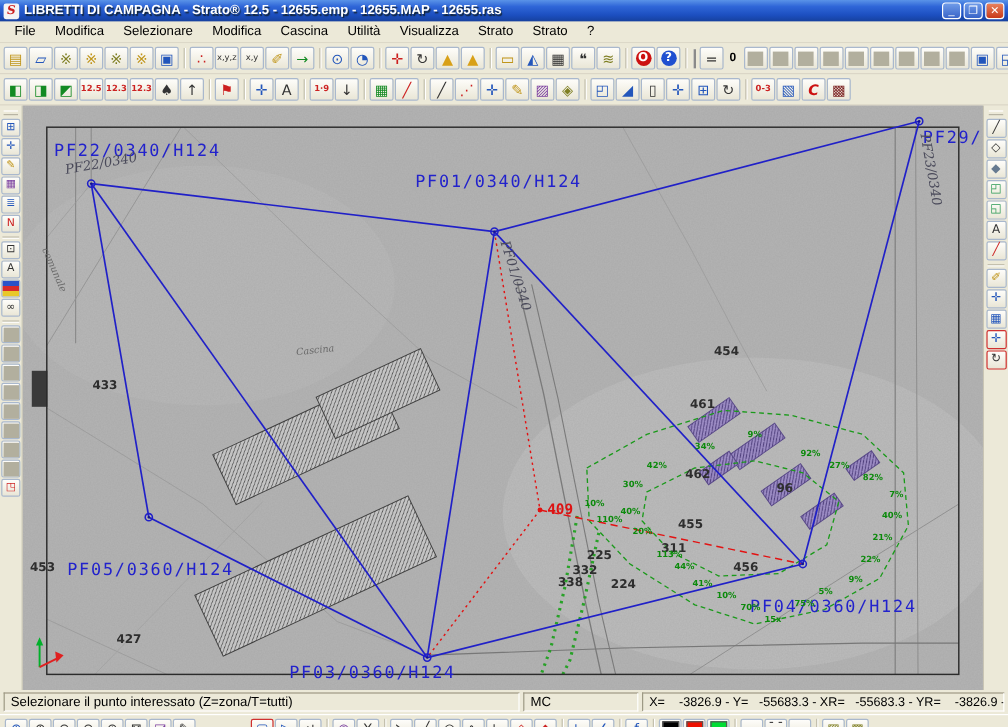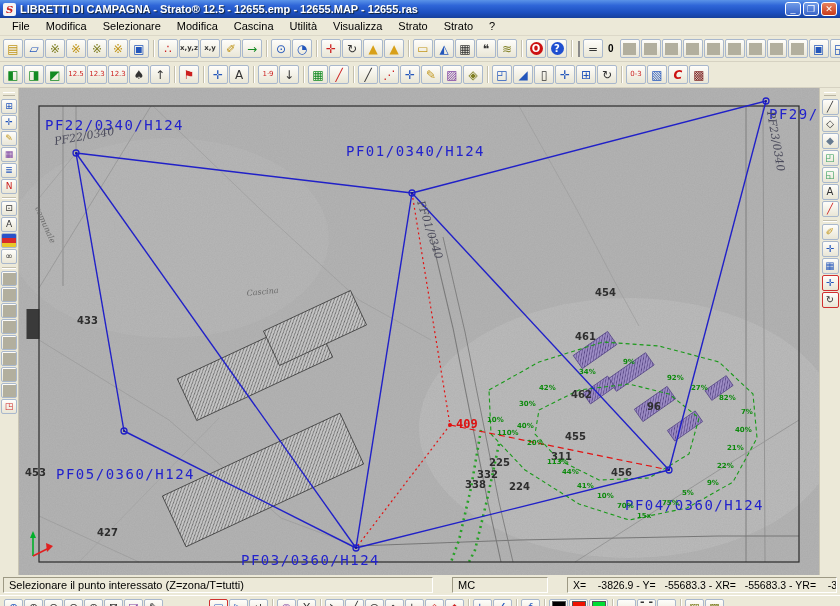--- a/index.html
+++ b/index.html
@@ -34,25 +34,25 @@
   .tbtn .glyph{line-height:1}
   .tbtn.wide{width:30px}
   .tbtn.redbox{border:1px solid #d03030}
   .tbtn.blank .blk{width:13px;height:12px;background:#b2af9e}
   .tsep{flex:0 0 1px;width:1px;height:17px;background:#c4c0ae;box-shadow:1px 0 0 #fff;margin:0 3px}
   .tgap{flex:0 0 14px}
   .tpush{flex:1}
   .tlabel{font-size:10px;margin:0 4px;font-weight:bold}
   .swatch{width:19px;height:14px;background:#fff;border:1px solid #8a8a8a;margin:0 2px}
   .csw .blk{width:12px;height:11px;border:1px solid #555}
-  .tiny{font-size:7px;font-weight:bold;letter-spacing:0;line-height:1}
+  .tiny{font-size:7px;font-weight:normal;letter-spacing:0;line-height:1}
   .c-gold{color:#c0951a}.c-blue{color:#2356bb}.c-green{color:#138a22}.c-green2{color:#2c9a55}
   .c-olive{color:#7e7e22}.c-dark{color:#333}.c-purple{color:#7b3fa0}.c-red{color:#cc1f1f}
   .c-slate{color:#667a90}.c-warn{color:#d8a018}.c-darkred{color:#7a1f1f}
-  .c-rednum{color:#cc2222;font-size:7px;font-weight:normal}
+  .c-rednum{color:#cc2222;font-size:7px;font-weight:bold}
   .c-redbold{color:#cc1111;font-weight:bold;font-style:italic}
   .c-flag{background:linear-gradient(180deg,#2a52c8 33%,#d82a2a 33%,#d82a2a 66%,#e8c82a 66%);
     color:transparent}
   .c-helpbtn .glyph,.c-stopbtn .glyph{width:13px;height:13px;border-radius:7px;color:#fff;
     font-weight:bold;font-size:10px;line-height:13px;text-align:center}
   .c-helpbtn .glyph{background:#1f4fd0}
   .c-stopbtn .glyph{background:#cc1111}
 
   
   .main{flex:0 0 487px;height:487px;display:flex}
@@ -68,21 +68,21 @@
 
   
   .pf-label{font-family:"DejaVu Sans Mono",monospace;font-size:14px;fill:#2222cc;letter-spacing:1.5px}
   .red-label{font-family:"DejaVu Sans Mono",monospace;font-size:12px;fill:#dd1212;font-weight:bold}
   .parcel{font-family:"DejaVu Sans",sans-serif;font-size:10px;fill:#2e2e2e;font-weight:bold}
   .green-label{font-family:"DejaVu Sans",sans-serif;font-size:7px;fill:#0c8a0c;font-weight:bold}
   .handw{font-family:"DejaVu Serif",serif;font-style:italic;font-size:11px;fill:#4a4a5a}
   .rastertxt{font-family:"DejaVu Serif",serif;font-style:italic;font-size:8px;fill:#6a6a6a}
 
   
-  .statusbar{height:18px;flex:0 0 18px;display:flex;gap:19px;align-items:center;
+  .statusbar{height:18px;flex:0 0 18px;display:flex;gap:3px;align-items:center;
     padding:1px 3px;background:#ece9d8;font-size:11px}
   .panel{height:14px;display:flex;align-items:center;padding:0 5px;white-space:pre;overflow:hidden;
     border:1px solid;border-color:#9d9984 #ffffff #ffffff #9d9984;background:#ece9d8}
   .p-msg{width:418px;flex:0 0 auto}
   .p-mode{width:84px;flex:0 0 auto}
   .p-coords{flex:1;font-size:10.5px}
 
   
   .bottombar{height:20px;flex:0 0 20px;border-top:1px solid #fff;display:flex;align-items:center;
     background:#ece9d8;padding:1px 4px;gap:1px}

